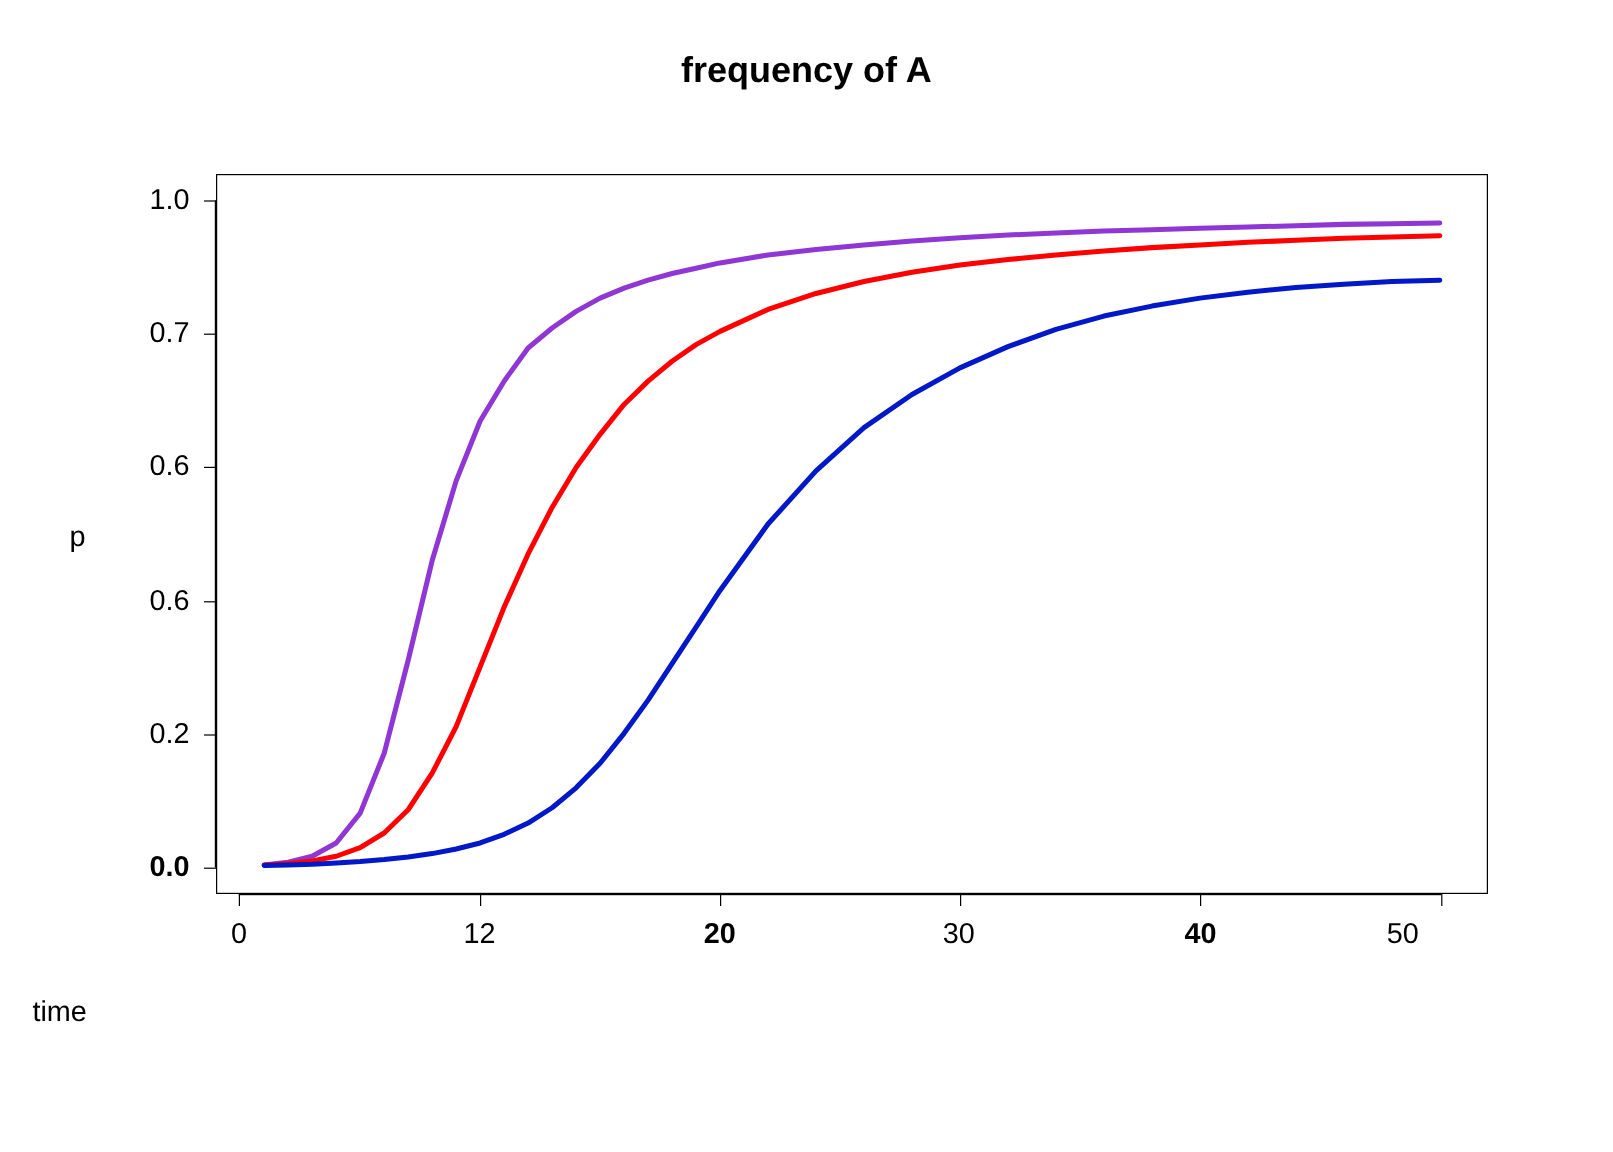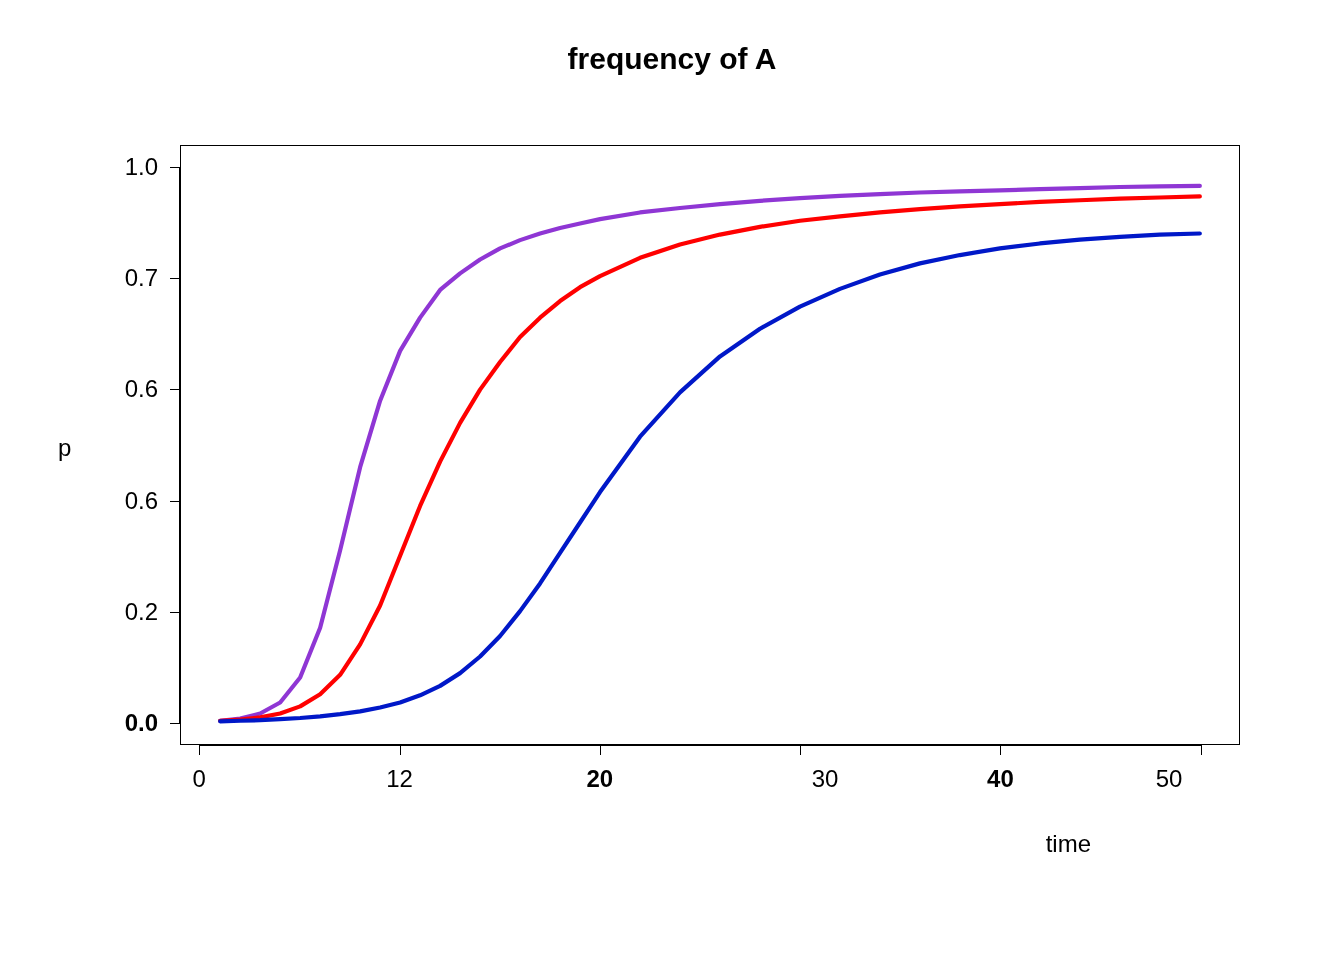--- a/index.html
+++ b/index.html
@@ -93,22 +93,23 @@
     font-size: 24px;
   }
   .ylabel span {
     display: inline-block;
   }
   .xlabel {
     position: absolute;
     top: 830px;
     left: 0;
     width: 1091px;
-    text-align: right;
+    text-align: left;
     font-size: 24px;
+    padding-left: 27px;
   }
 </style>
 </head>
 <body>
 
 <div class="chart-wrap">
 
   <div class="title">frequency of A</div>
 
   <div class="ylabel" style="top:0">
@@ -138,19 +139,19 @@
     <div class="y-tick-mark" style="top: 167.222px;"></div>
     <div class="y-tick-label" style="top: 167.222px;">1.0</div>
     <div class="y-axis-line" style="top: 167.222px; height: 555.556px;"></div>
     <div class="x-tick-mark" style="left: 199.229px;"></div>
     <div class="x-tick-label" style="left: 199.229px;">0</div>
     <div class="x-tick-mark" style="left: 399.531px;"></div>
     <div class="x-tick-label" style="left: 399.531px;">12</div>
     <div class="x-tick-mark" style="left: 599.834px;"></div>
     <div class="x-tick-label" style="left: 599.834px; font-weight: bold;">20</div>
     <div class="x-tick-mark" style="left: 800.136px;"></div>
-    <div class="x-tick-label" style="left: 825px;">30</div>
+    <div class="x-tick-label" style="left: 799px;">30</div>
     <div class="x-tick-mark" style="left: 1000.44px;"></div>
     <div class="x-tick-label" style="left: 1000.44px; font-weight: bold;">40</div>
     <div class="x-tick-mark" style="left: 1200.74px;"></div>
     <div class="x-tick-label" style="left: 1169px;">50</div>
     <div class="x-axis-line" style="left: 199.229px; width: 1001.51px;"></div>
   </div>
 
 </body></html>

